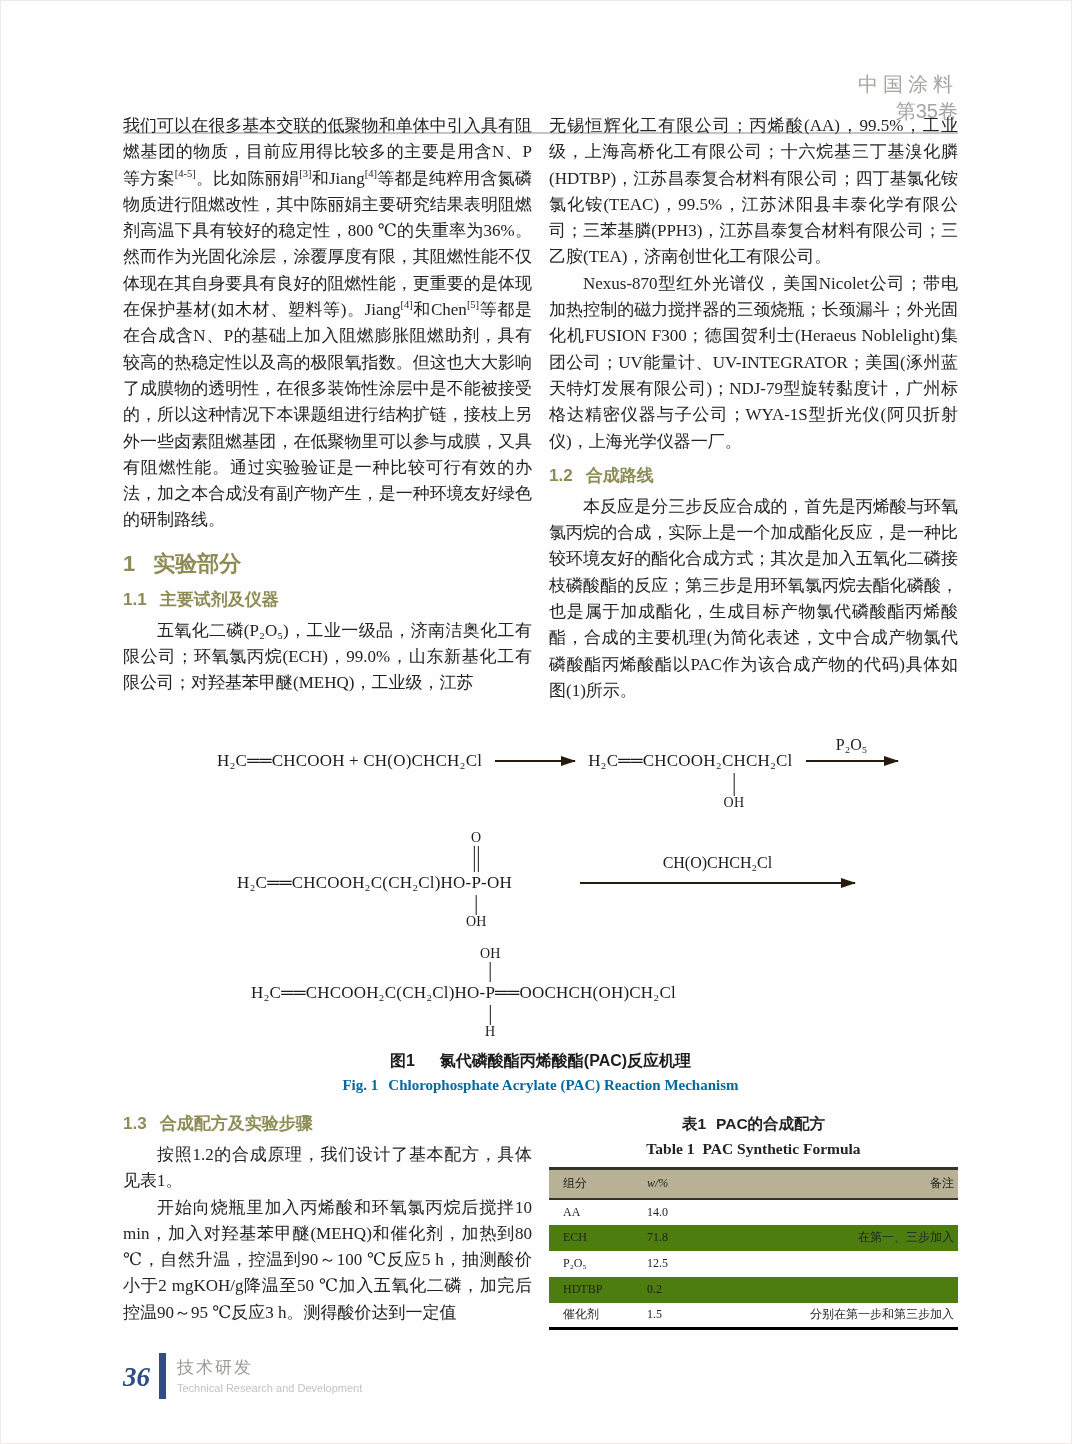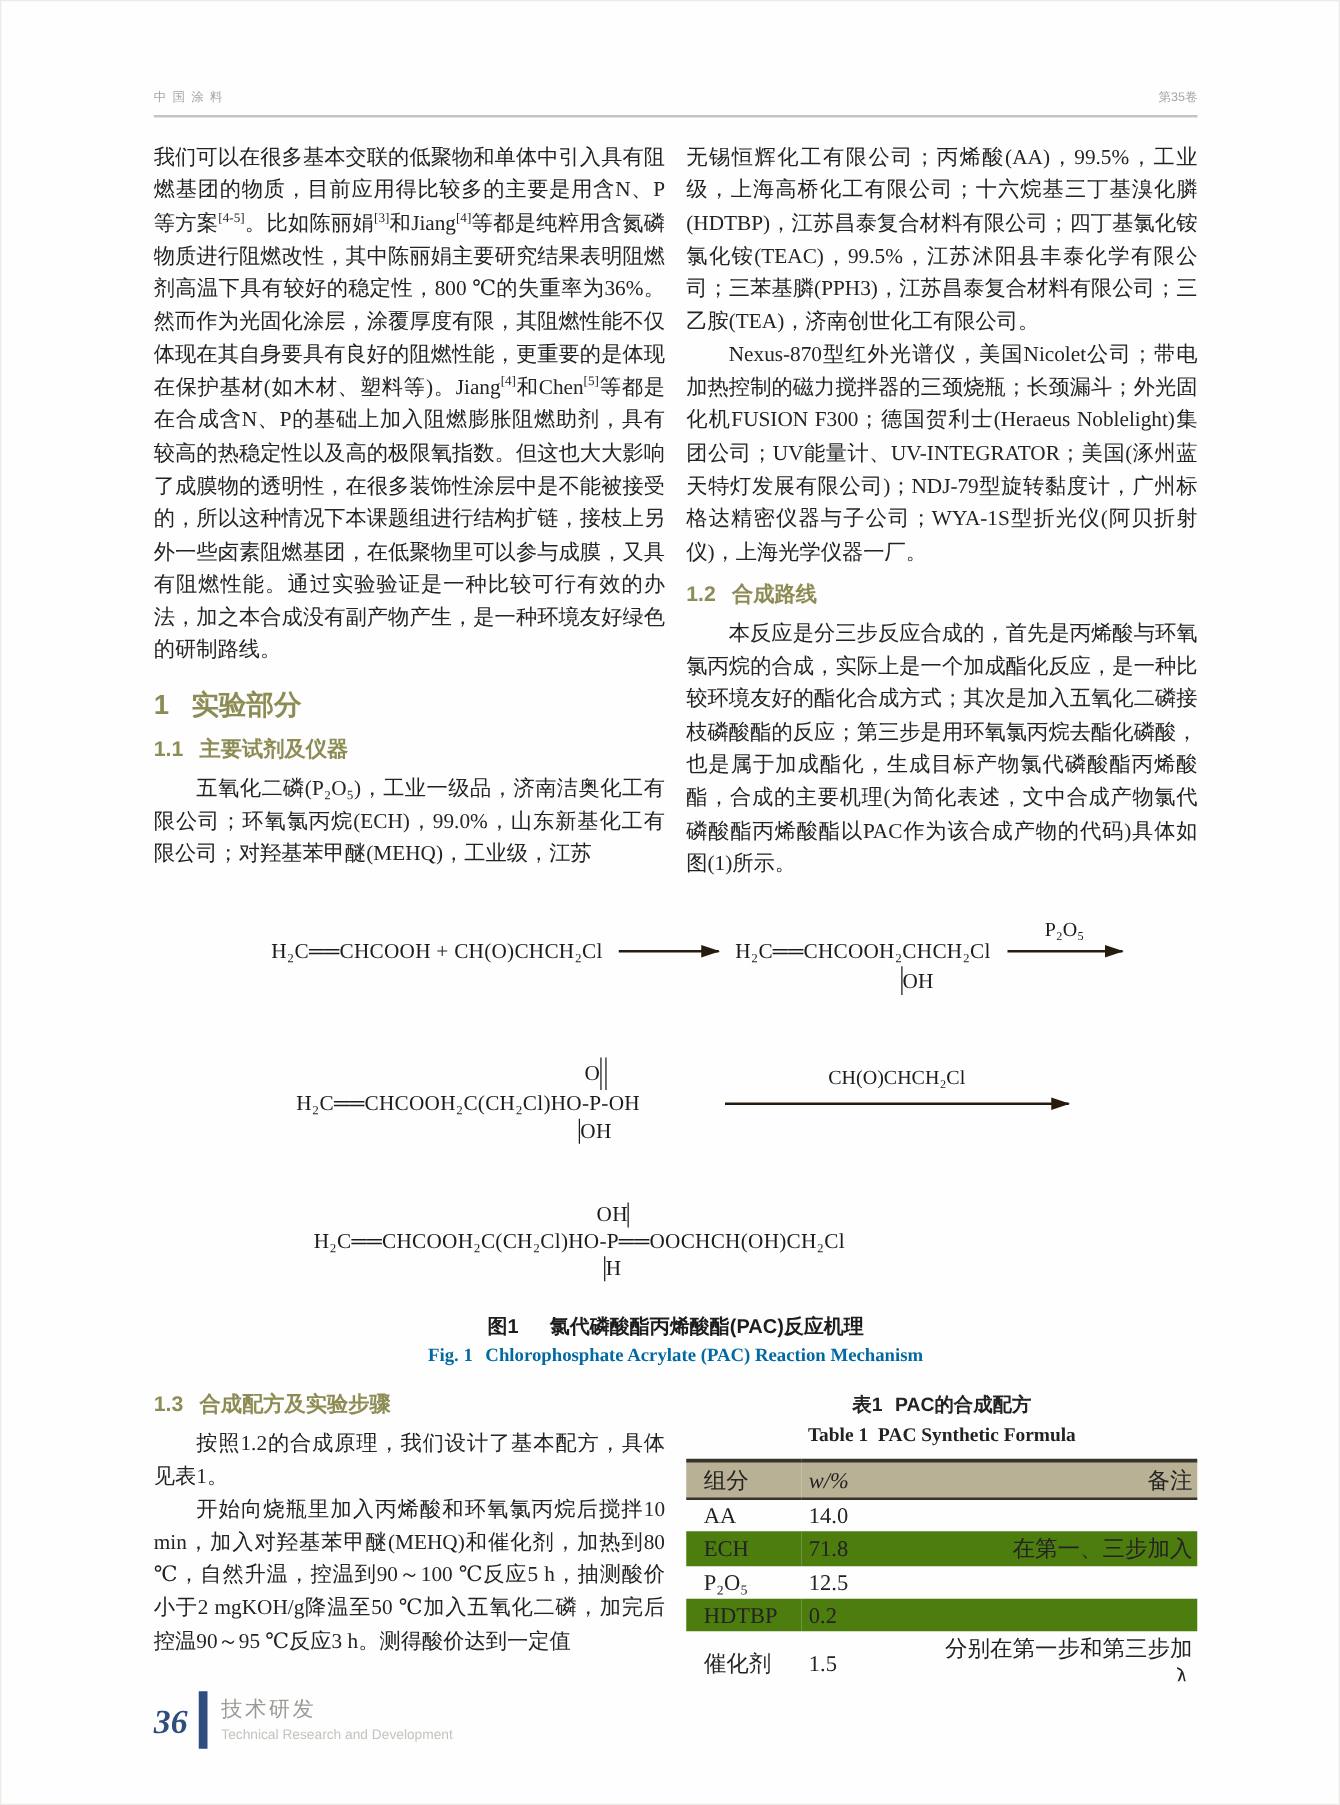--- a/index.html
+++ b/index.html
@@ -10,21 +10,21 @@
     border:1px solid #ecebe7;
     font-family:"Liberation Serif","DejaVu Serif",serif;
     color:#232323;
   }
   
   .page-header {
     position:absolute; top:70px; left:122px; width:835px;
     display:flex; justify-content:space-between; align-items:flex-end;
     padding-bottom:7px; border-bottom:2px solid #c6c6c0;
     font-family:"Liberation Sans","DejaVu Sans",sans-serif;
-    font-size:10px; color:#a6a6a0;
+    font-size:20px; color:#a6a6a0;flex-direction:column;
   }
   .journal-name { letter-spacing:5px; }
   
   .main { position:absolute; top:112px; left:122px; width:835px; }
   .cols { display:flex; gap:17px; }
   .col { width:409px; }
   .cols-top { height:614px; overflow:hidden; }
   p { margin:0; text-align:justify; font-size:17px; line-height:26.3px; }
   p.indent { text-indent:2em; }
   sup { font-size:10.5px; line-height:0; }
@@ -40,22 +40,22 @@
   h2.sec .num { margin-right:13px; }
   
   .scheme { position:relative; height:322px; }
   .srow { position:absolute; display:flex; align-items:center; white-space:nowrap;
           font-size:17px; color:#1b1b1b; }
   #srow1 { top:24px; left:94px; gap:13px; }
   #srow2 { top:146px; left:114px; }
   #srow3 { top:256px; left:128px; }
   .chem { white-space:nowrap; letter-spacing:0.2px; }
   .anchor { position:relative; display:inline-block; }
-  .attach { position:absolute; left:50%; display:flex; flex-direction:row;
-            align-items:center; line-height:1.05; font-size:17px; }
+  .attach { position:absolute; left:50%; display:flex; flex-direction:column;
+            align-items:center; line-height:1.05; font-size:14px; }
   .attach.abv { bottom:100%; transform:translateX(-50%); margin-bottom:1px; }
   .attach.blw { top:100%; transform:translateX(-50%); margin-top:2px; }
   .vline { width:0; border-left:1.6px solid #1b1b1b; height:23px; }
   .vline.short { height:20px; }
   .dline { width:5px; height:26px; border-left:1.6px solid #1b1b1b;
            border-right:1.6px solid #1b1b1b; }
   .arrow { position:relative; height:2.4px; background:#271b10; flex:none; }
   .arrow::after {
     content:""; position:absolute; right:-1px; top:50%; transform:translateY(-50%);
     width:0; height:0; border-left:15px solid #271b10;
@@ -73,21 +73,21 @@
   .cap-en { font-weight:bold; font-size:15px; margin-top:5px; color:#0369a1; }
   .cap-en .cap-label { margin-right:10px; }
   
   .cols-bottom { margin-top:16px; height:235px; overflow:hidden; }
   
   .tbl-title-zh { text-align:center; font-family:"Liberation Sans","DejaVu Sans",sans-serif;
                   font-weight:bold; font-size:15.5px; margin-top:4px; }
   .tbl-title-zh .cap-label { margin-right:10px; }
   .tbl-title-en { text-align:center; font-weight:bold; font-size:15.5px; margin:5px 0 9px 0; }
   .tbl-title-en .cap-label { margin-right:8px; }
-  table { width:100%; border-collapse:collapse; font-size:18px;
+  table { width:100%; border-collapse:collapse; font-size:12px;
           border-top:3px solid #34342b; border-bottom:3px solid #000000; }
   thead tr { background:#b9b195; }
   thead th { font-weight:normal; border-bottom:2px solid #34342b; height:30px;
              font-family:"Liberation Sans","DejaVu Sans",sans-serif; }
   tbody tr { height:26px; }
   tbody tr.alt { background:#4d7c0f; }
   th,td { padding:2px 4px; }
   .c1 { width:92px; text-align:left; padding-left:14px; }
   .c2 { width:95px; text-align:left; padding-left:6px; }
   .c3 { text-align:right; }

